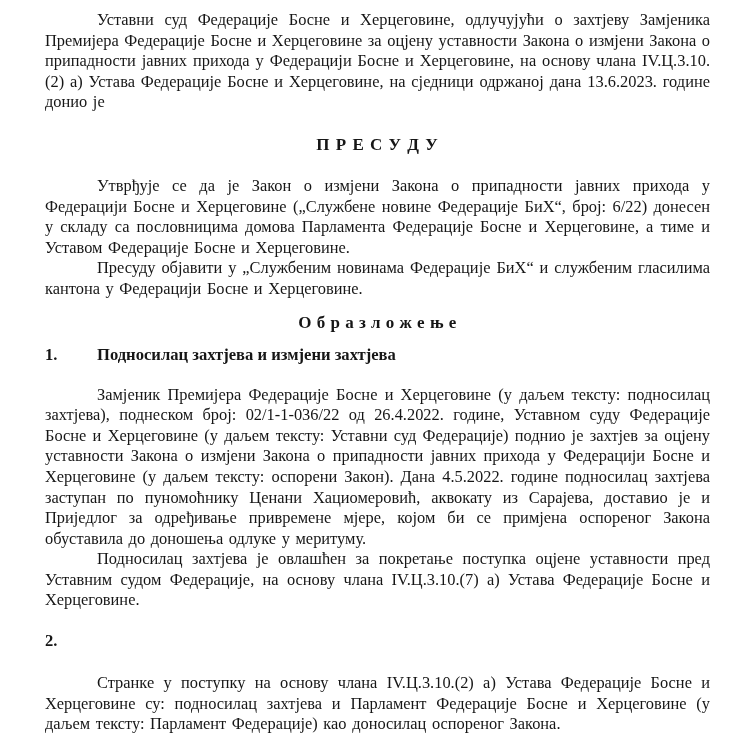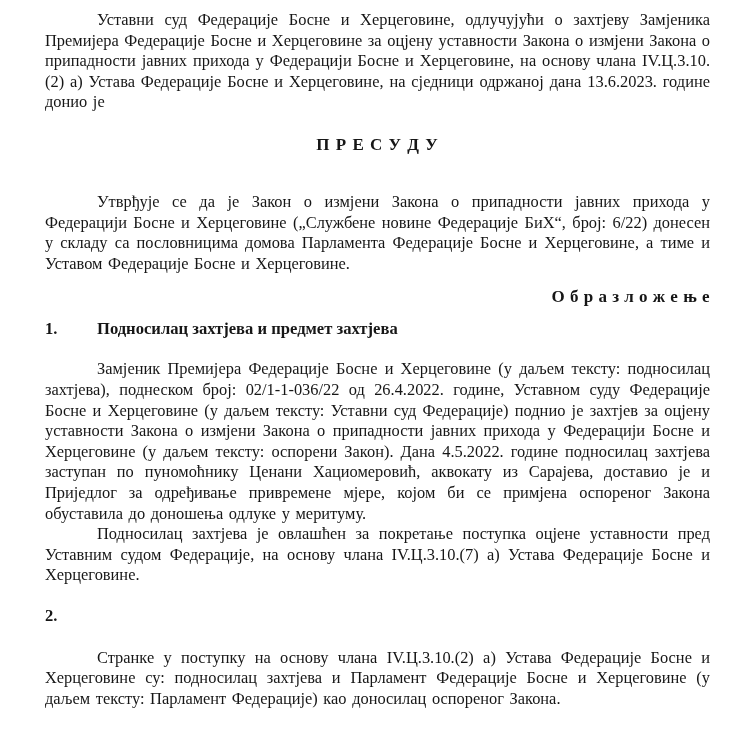--- a/index.html
+++ b/index.html
@@ -30,27 +30,26 @@
     word-spacing: 1.5px;
   }
   .center-heading {
     margin: 0;
     text-align: center;
     font-weight: bold;
     font-size: 17px;
     line-height: 20px;
   }
   .judgment-title {
-    margin: 22px 0 37px 0;
+    margin: 22px 0 21px 0;
     letter-spacing: 1px;
   }
   .reasoning-title {
     margin: 13px 0 12px 0;
     letter-spacing: 0.5px;
-    text-align: right;
   }
   .op-gap {
     margin-top: 21px;
   }
   .section-heading {
     display: flex;
     margin: 0 0 20px 0;
     font-weight: bold;
     font-size: 16.6px;
     line-height: 20px;
@@ -68,26 +67,27 @@
 <body>
 
 <div class="page">
 
   <p class="body-par">Уставни суд Федерације Босне и Херцеговине, одлучујући о захтјеву Замјеника Премијера Федерације Босне и Херцеговине за оцјену уставности Закона о измјени Закона о припадности јавних прихода у Федерацији Босне и Херцеговине, на основу члана IV.Ц.3.10.(2) а) Устава Федерације Босне и Херцеговине, на сједници одржаној дана 13.6.2023. године донио је</p>
 
   <p class="center-heading judgment-title">П Р Е С У Д У</p>
 
   <p class="body-par">Утврђује се да је Закон о измјени Закона о припадности јавних прихода у Федерацији Босне и Херцеговине („Службене новине Федерације БиХ“, број: 6/22) донесен у складу са пословницима домова Парламента Федерације Босне и Херцеговине, а тиме и Уставом Федерације Босне и Херцеговине.</p>
 
+  <p class="body-par op-gap">Пресуду објавити у „Службеним новинама Федерације БиХ“ и службеним гласилима кантона у Федерацији Босне и Херцеговине.</p>
 
   <p class="center-heading reasoning-title">О б р а з л о ж е њ е</p>
 
   <div class="section-heading">
     <span class="sec-num">1.</span>
-    <span class="sec-title">Подносилац захтјева и предмет захтјева</span>
+    <span class="sec-title">Подносилац захтјева и измјени захтјева</span>
   </div>
 
   <p class="body-par">Замјеник Премијера Федерације Босне и Херцеговине (у даљем тексту: подносилац захтјева), поднеском број: 02/1-1-036/22 од 26.4.2022. године, Уставном суду Федерације Босне и Херцеговине (у даљем тексту: Уставни суд Федерације) поднио је захтјев за оцјену уставности Закона о измјени Закона о припадности јавних прихода у Федерацији Босне и Херцеговине (у даљем тексту: оспорени Закон). Дана 4.5.2022. године подносилац захтјева заступан по пуномоћнику Ценани Хациомеровић, аквокату из Сарајева, доставио је и Приједлог за одређивање привремене мјере, којом би се примјена оспореног Закона обуставила до доношења одлуке у меритуму.</p>
 
   <p class="body-par">Подносилац захтјева је овлашћен за покретање поступка оцјене уставности пред Уставним судом Федерације, на основу члана IV.Ц.3.10.(7) а) Устава Федерације Босне и Херцеговине.</p>
 
   <div class="section-heading sec2">
     <span class="sec-num">2.</span>
   </div>
 

